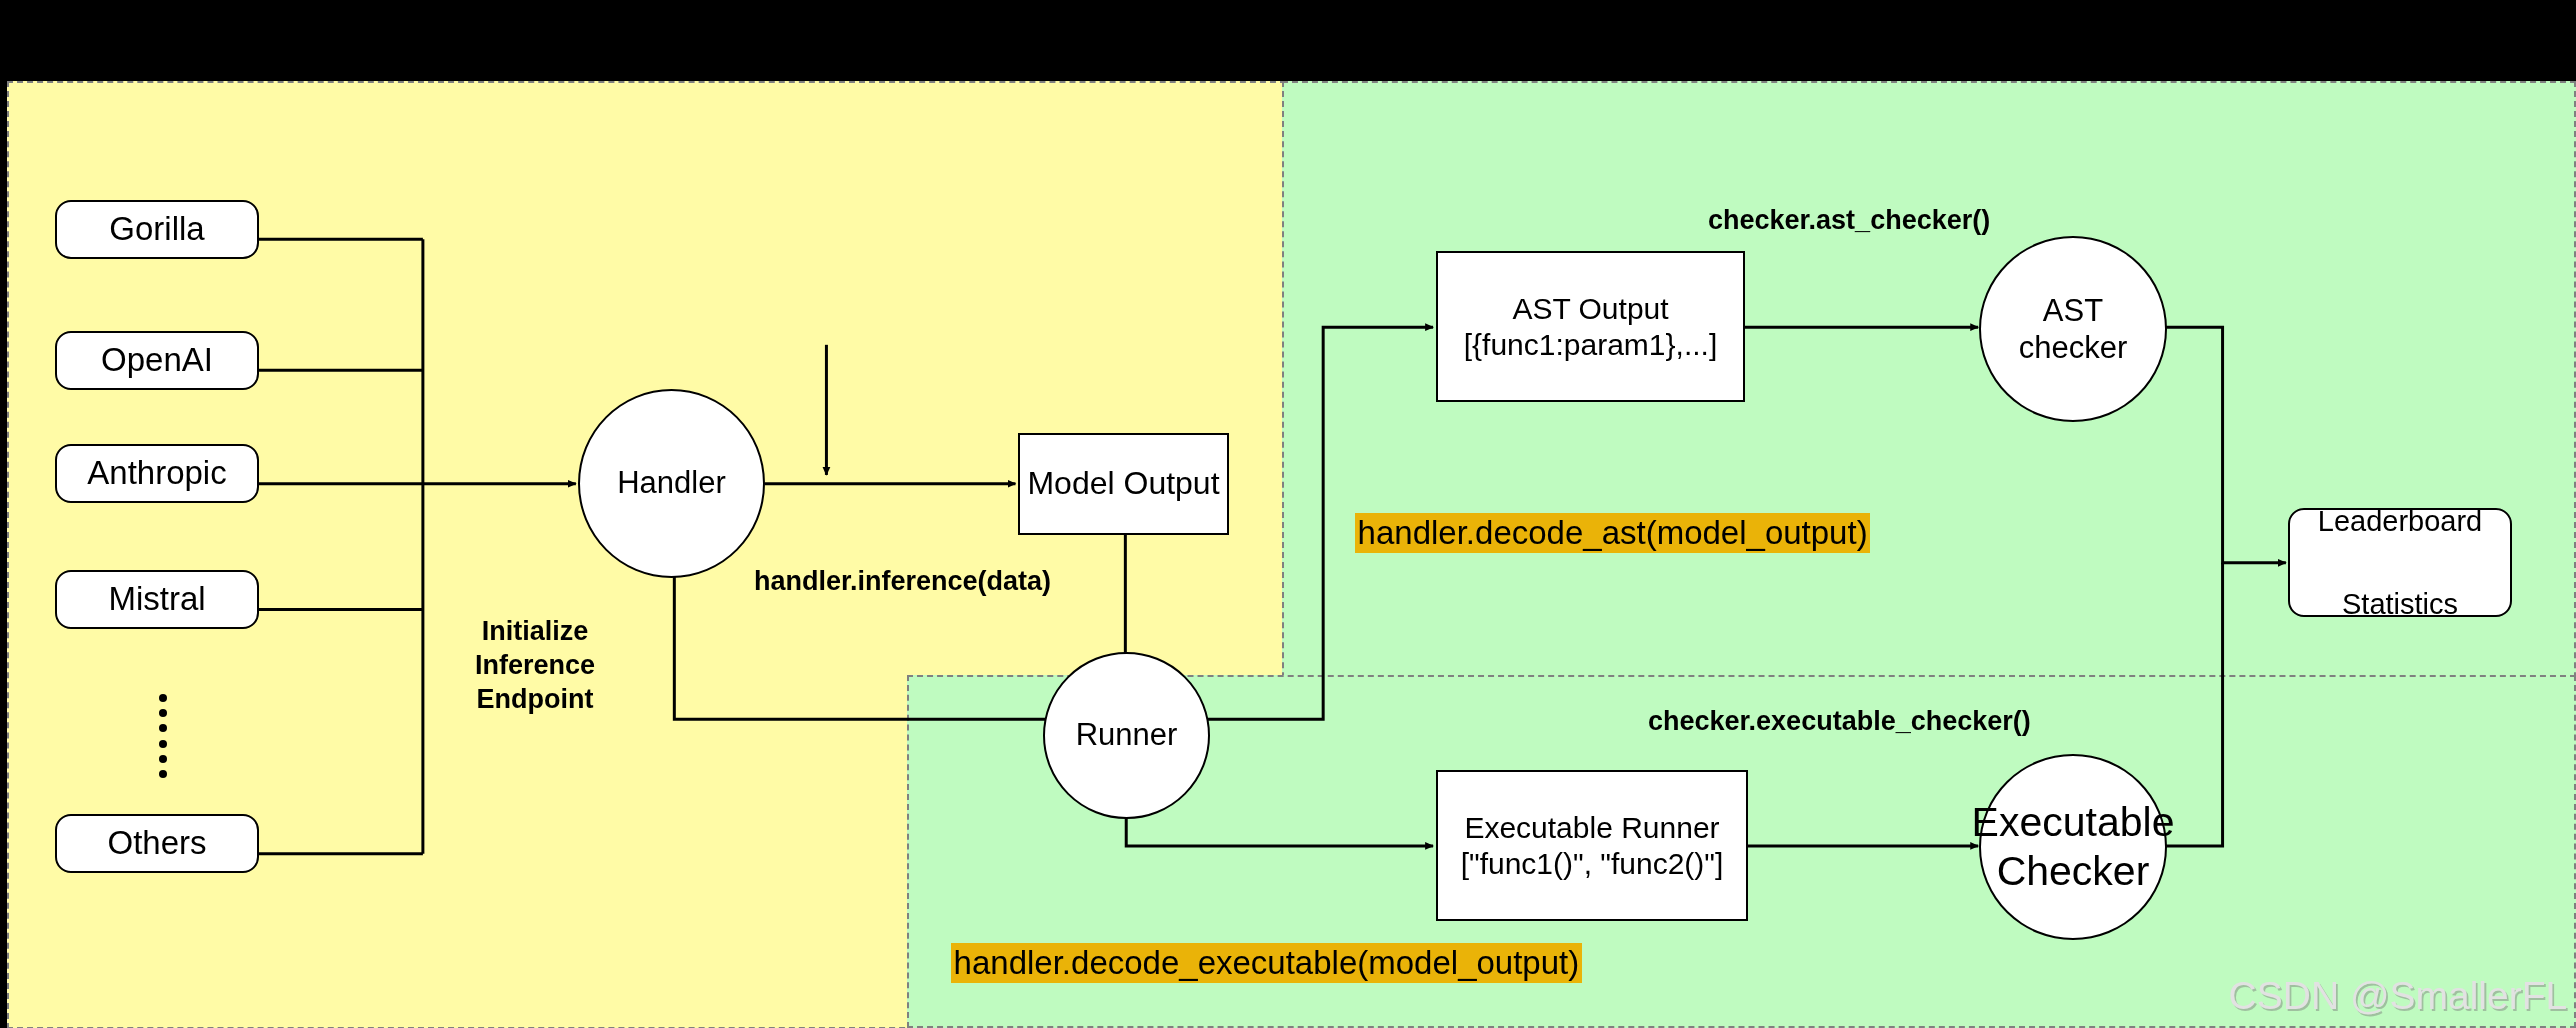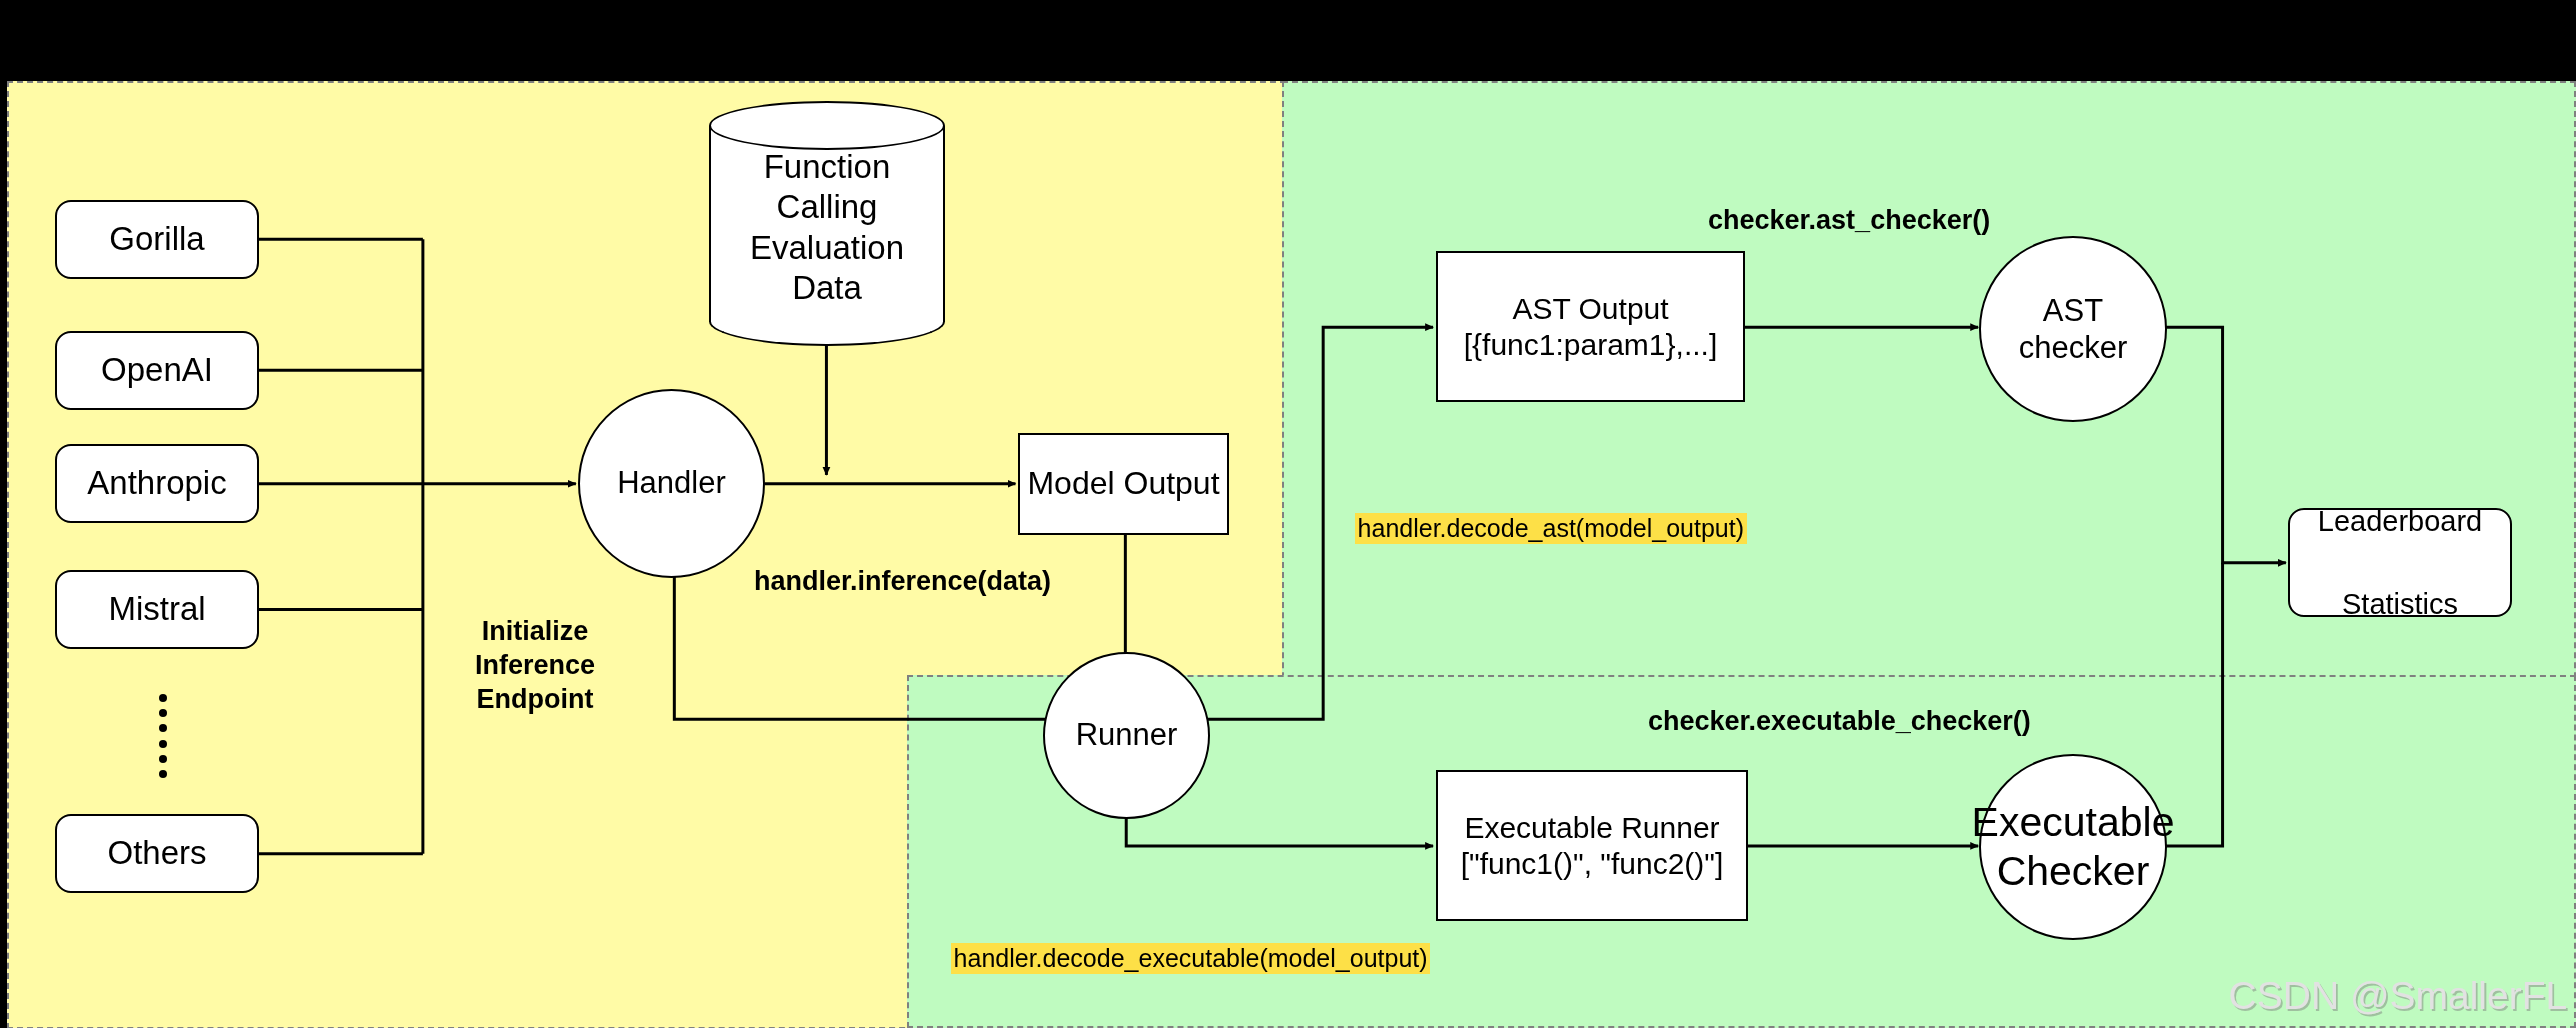--- a/index.html
+++ b/index.html
@@ -67,21 +67,21 @@
     text-align: center;
     color: #000000;
     z-index: 10;
   }
   .node-rounded { border-radius: 16px; }
   .node-rect { border-radius: 0; }
   .node-ellipse { border-radius: 50%; }
 
   .model-box {
     width: 204px;
-    height: 79px;
+    height: 59px;
     font-size: 33px;
     border-radius: 16px;
   }
   .lbl { line-height: 1.18; white-space: nowrap; }
   .lbl-2 { line-height: 1.2; }
 
   
   #db-eval-data {
     position: absolute;
     left: 709px;
@@ -128,22 +128,22 @@
     position: absolute;
     color: #000000;
     z-index: 12;
     white-space: nowrap;
   }
   .ann-bold {
     font-weight: bold;
     font-size: 27px;
   }
   .ann-plain {
-    font-size: 25px;
-    background: #fde047;
+    font-size: 33px;
+    background: #eab308;
     padding: 0.9px 2.6px;
   }
   .ann-stack {
     font-weight: bold;
     font-size: 27px;
     line-height: 1.25;
     text-align: center;
   }
 
   
@@ -245,30 +245,20 @@
 
   <div id="ellipsis-dots">
     <i></i>
       <i></i>
       <i></i>
       <i></i>
       <i></i>
       <i></i>
   </div>
 
-  <div id="db-eval-data">
-    <div class="cyl-body"></div>
-    <div class="cyl-top"></div>
-    <div class="cyl-text">
-      <div>Function</div>
-      <div>Calling</div>
-      <div>Evaluation</div>
-      <div>Data</div>
-    </div>
-  </div>
 
   <div class="node node-ellipse" style="left:578px; top:389px; width:187px; height:189px; font-size:31px;">
     <span class="lbl">Handler</span>
   </div>
 
   <div class="node node-rect" style="left:1018px; top:433px; width:211px; height:102px; font-size:32px;">
     <span class="lbl">Model Output</span>
   </div>
 
   <div class="node node-ellipse" style="left:1043px; top:652px; width:167px; height:167px; font-size:31px;">

